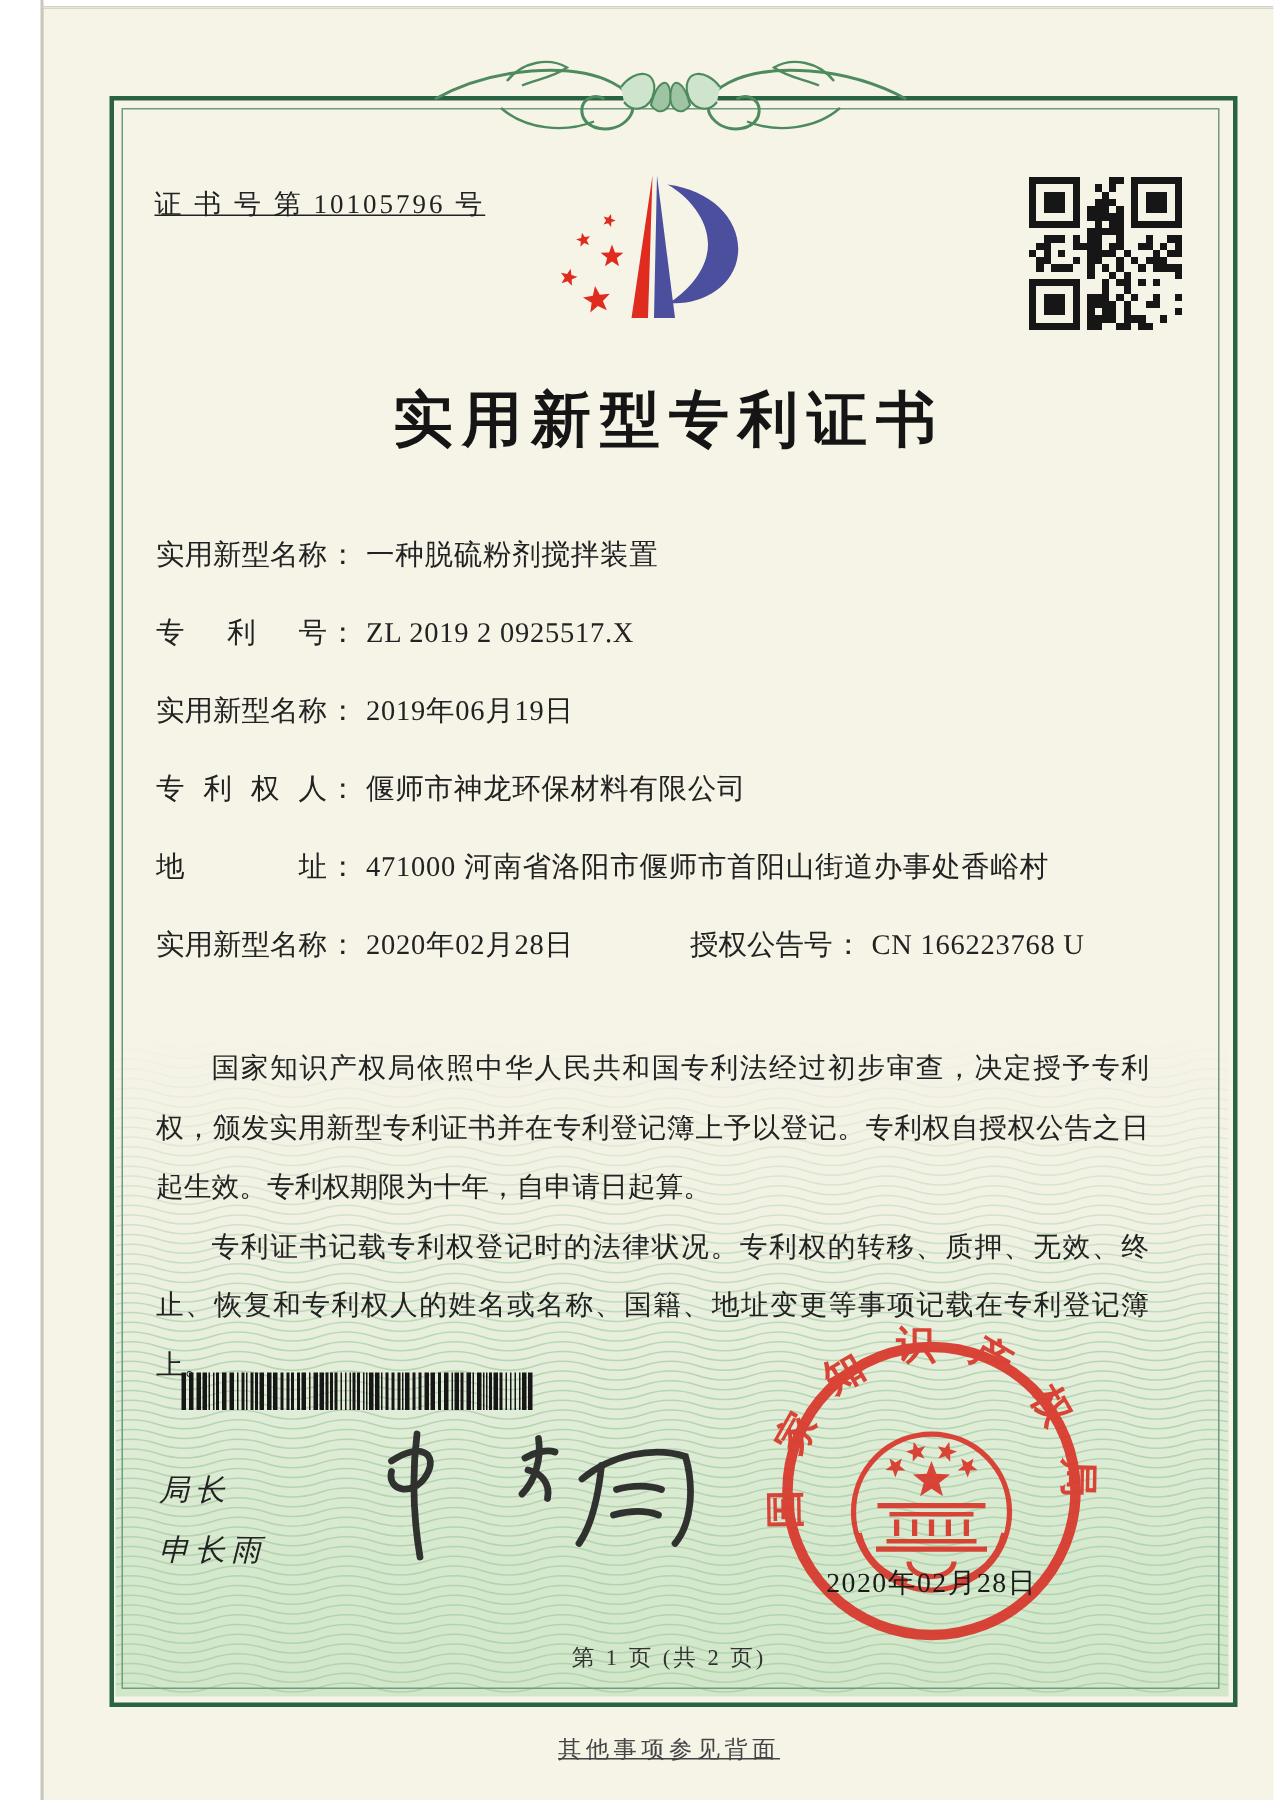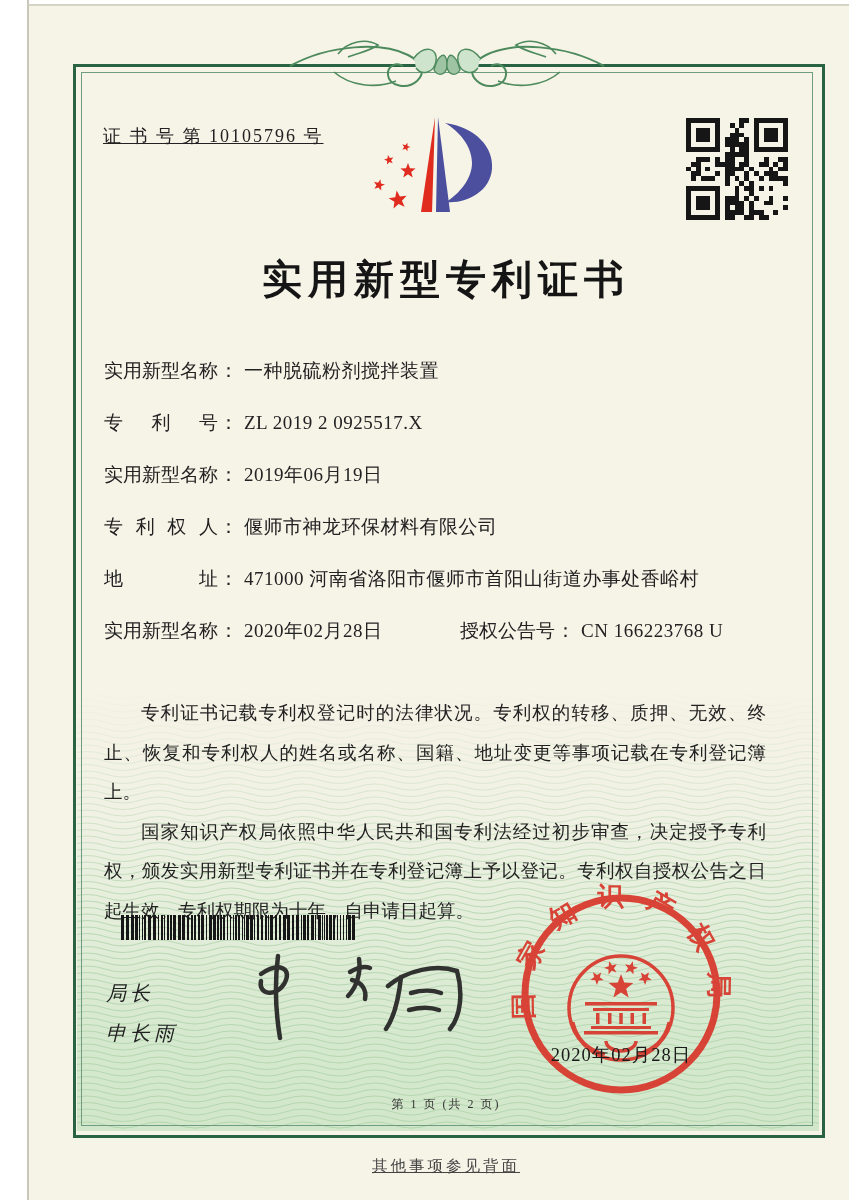--- a/index.html
+++ b/index.html
@@ -47,21 +47,21 @@
   .barcode i{position:absolute;top:0;bottom:0;background:#161616;}
 
   .signer{position:absolute;left:106px;top:980px;font-size:20px;letter-spacing:4px;color:#222;}
   .signer div{margin-bottom:13px;font-style:italic;}
   .signature{position:absolute;left:238px;top:942px;width:240px;height:110px;}
 
   .seal{position:absolute;left:501px;top:874px;width:240px;height:240px;}
   .seal-date{position:absolute;left:503px;top:1042px;width:236px;text-align:center;
              font-size:18.5px;letter-spacing:1px;color:#1a1a1a;}
   .page-info{position:absolute;left:73px;top:1096px;width:746px;text-align:center;
-             font-size:12px;letter-spacing:2px;color:#333;}
+             font-size:15px;letter-spacing:2px;color:#333;}
   .back-note{position:absolute;left:73px;top:1156px;width:746px;text-align:center;
              font-size:15.5px;letter-spacing:3px;color:#444;text-decoration:underline;}
   .defs-hidden{position:absolute;width:0;height:0;overflow:hidden;}
 </style>
 </head>
 <body>
 
 <svg class="defs-hidden" aria-hidden="true">
   <defs>
     <polygon id="star" points="0,-10 2.47,-3.4 9.51,-3.09 3.99,1.3 5.88,8.09 0,4.2 -5.88,8.09 -3.99,1.3 -9.51,-3.09 -2.47,-3.4"></polygon>
@@ -280,22 +280,22 @@
     </div>
     <div class="frow">
       <span class="lbl">实用新型名称</span><span class="colon">：</span><span class="val">2020年02月28日</span>
       <span class="grant2">
         <span>授权公告号</span><span class="colon">：</span><span class="val">CN 166223768 U</span>
       </span>
     </div>
   </div>
 
   <div class="body-text">
+    <p>国家知识产权局依照中华人民共和国专利法经过初步审查，决定授予专利权，颁发实用新型专利证书并在专利登记簿上予以登记。专利权自授权公告之日起生效。专利权期限为十年，自申请日起算。</p>
     <p>专利证书记载专利权登记时的法律状况。专利权的转移、质押、无效、终止、恢复和专利权人的姓名或名称、国籍、地址变更等事项记载在专利登记簿上。</p>
-    <p>国家知识产权局依照中华人民共和国专利法经过初步审查，决定授予专利权，颁发实用新型专利证书并在专利登记簿上予以登记。专利权自授权公告之日起生效。专利权期限为十年，自申请日起算。</p>
   </div>
 
   <div class="barcode" id="barcode">
       <i style="left:0px;width:3px"></i>
       <i style="left:5px;width:3px"></i>
       <i style="left:10px;width:3px"></i>
       <i style="left:14px;width:3px"></i>
       <i style="left:18px;width:1px"></i>
       <i style="left:21px;width:1px"></i>
       <i style="left:23px;width:2px"></i>

